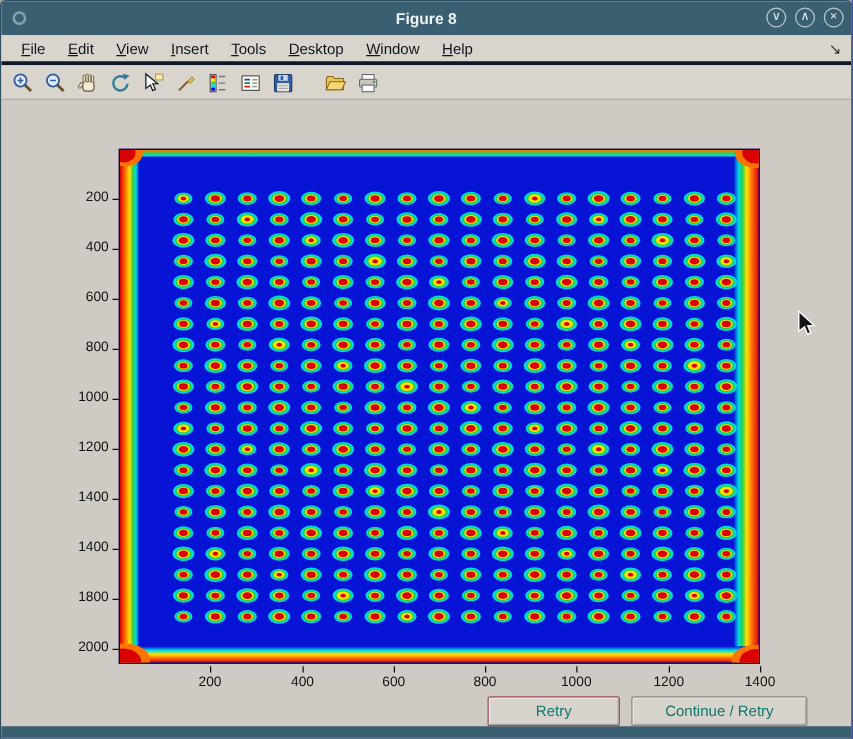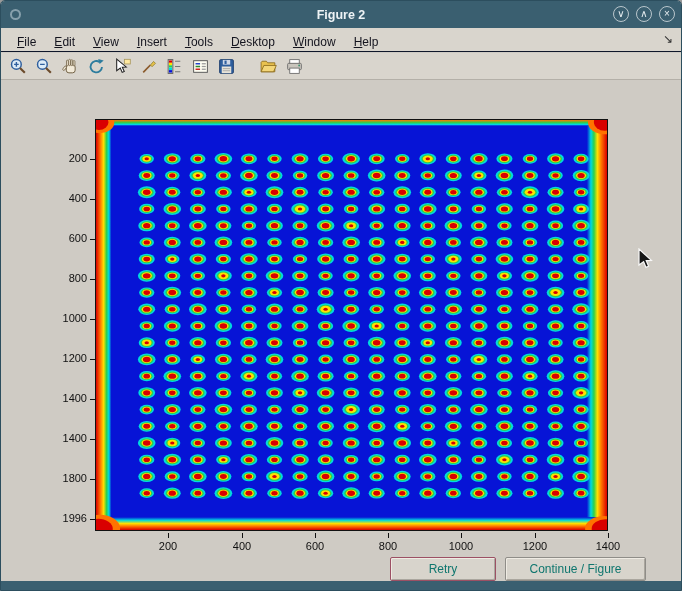--- a/index.html
+++ b/index.html
@@ -3,21 +3,21 @@
 <meta charset="utf-8">
 <style>
 *{box-sizing:border-box;margin:0;padding:0}
 body{margin:0;background:#9a9a9a;font-family:"Liberation Sans",sans-serif}
 .window{position:relative;width:682px;height:591px;background:#cfcbc4;border:1px solid #2c4e5e;border-radius:5px 5px 0 0;overflow:hidden}
 .titlebar{position:absolute;left:0;top:0;width:100%;height:27px;background:#3a5f70;display:flex;align-items:center;justify-content:center}
 .win-icon{position:absolute;left:9px;top:8px;width:11px;height:11px;border:2px solid #87a0ac;border-radius:50%}
 .title{color:#eef3f5;font-size:12.5px;font-weight:bold}
 .win-controls{position:absolute;right:6px;top:5px;display:flex;gap:7px}
 .win-btn{display:inline-block;width:16px;height:16px;border:1px solid #b9c6cc;border-radius:50%;color:#e6edf0;font-size:10px;line-height:14px;text-align:center;cursor:default}
-.menubar{position:absolute;left:0;top:27px;width:100%;height:24px;background:#d9d5cd;border-bottom:1px solid #0f172a;display:flex;align-items:flex-end;padding:0 8px}
+.menubar{position:absolute;left:0;top:27px;width:100%;height:24px;background:#d9d5cd;border-bottom:3px solid #0f172a;display:flex;align-items:center;padding:0 8px}
 .menu-items{display:flex;gap:2px}
 .menu-item{padding:2px 8px;font-size:12px;color:#14141e;cursor:default}
 .menu-item u{text-decoration:underline}
 .undock{position:absolute;right:8px;top:4px;font-size:12px;color:#333}
 .toolbar{position:absolute;left:0;top:52px;width:100%;height:27px;background:#d9d5cd;border-bottom:1px solid #b4b0a8;display:flex;align-items:center;padding:0 6px;gap:2px}
 .tb-btn{width:24px;height:24px;background:transparent;border:none;padding:2px;cursor:default}
 .tb-btn svg{display:block}
 .tb-sep{width:14px;height:20px}
 .canvas{position:absolute;left:0;top:80px;width:100%;height:500px;background:#cfcbc4}
 .plot-area{position:absolute;left:94px;top:118px;width:513px;height:412px;border:1px solid #111;background:#0714d6;z-index:5}
@@ -32,21 +32,21 @@
 .bottombar{position:absolute;left:0;top:580px;width:100%;height:11px;background:#3a5f70;z-index:8}
 .cursor{position:absolute;left:637px;top:247px;z-index:60;pointer-events:none}
 </style>
 </head>
 <body>
 
 <div class="window">
 
   <div class="titlebar">
     <span class="win-icon"></span>
-    <span class="title">Figure 2</span>
+    <span class="title">Figure 8</span>
     <div class="win-controls">
         <span class="win-btn">∨</span>
         <span class="win-btn">∧</span>
         <span class="win-btn">×</span>
       </div>
   </div>
 
   <div class="menubar">
     <div class="menu-items">
         <span class="menu-item"><u>F</u>ile</span>
@@ -2488,39 +2488,39 @@
       <span class="tick-label y" style="left: 44px; top: 311px;">1000</span>
       <div class="tick-mark" style="left: 89px; top: 358px; width: 5px; height: 1px;"></div>
       <span class="tick-label y" style="left: 44px; top: 351px;">1200</span>
       <div class="tick-mark" style="left: 89px; top: 398px; width: 5px; height: 1px;"></div>
       <span class="tick-label y" style="left: 44px; top: 391px;">1400</span>
       <div class="tick-mark" style="left: 89px; top: 438px; width: 5px; height: 1px;"></div>
       <span class="tick-label y" style="left: 44px; top: 431px;">1400</span>
       <div class="tick-mark" style="left: 89px; top: 478px; width: 5px; height: 1px;"></div>
       <span class="tick-label y" style="left: 44px; top: 471px;">1800</span>
       <div class="tick-mark" style="left: 89px; top: 518px; width: 5px; height: 1px;"></div>
-      <span class="tick-label y" style="left: 44px; top: 511px;">1996</span>
+      <span class="tick-label y" style="left: 44px; top: 511px;">2000</span>
       <div class="tick-mark" style="left: 167px; top: 532px; width: 1px; height: 5px;"></div>
       <span class="tick-label x" style="left: 146px; top: 539px;">200</span>
       <div class="tick-mark" style="left: 241px; top: 532px; width: 1px; height: 5px;"></div>
       <span class="tick-label x" style="left: 220px; top: 539px;">400</span>
       <div class="tick-mark" style="left: 314px; top: 532px; width: 1px; height: 5px;"></div>
       <span class="tick-label x" style="left: 293px; top: 539px;">600</span>
       <div class="tick-mark" style="left: 387px; top: 532px; width: 1px; height: 5px;"></div>
       <span class="tick-label x" style="left: 366px; top: 539px;">800</span>
       <div class="tick-mark" style="left: 460px; top: 532px; width: 1px; height: 5px;"></div>
       <span class="tick-label x" style="left: 439px; top: 539px;">1000</span>
       <div class="tick-mark" style="left: 534px; top: 532px; width: 1px; height: 5px;"></div>
       <span class="tick-label x" style="left: 513px; top: 539px;">1200</span>
       <div class="tick-mark" style="left: 607px; top: 532px; width: 1px; height: 5px;"></div>
       <span class="tick-label x" style="left: 586px; top: 539px;">1400</span>
     </div>
 
   <button class="btn btn-retry">Retry</button>
-  <button class="btn btn-continue">Continue / Figure</button>
+  <button class="btn btn-continue">Continue / Retry</button>
 
   <div class="bottombar"></div>
 
   <svg class="cursor" width="16" height="22" viewBox="0 0 16 22">
     <path d="M1,1 L1,17 L5.6,13.6 L8,19.4 L10.6,18.2 L8.2,12.6 L13.4,12.4 Z" fill="#161616" stroke="#f8f8f8" stroke-width="1.2"></path>
   </svg>
 
 </div>
 
 </body></html>

